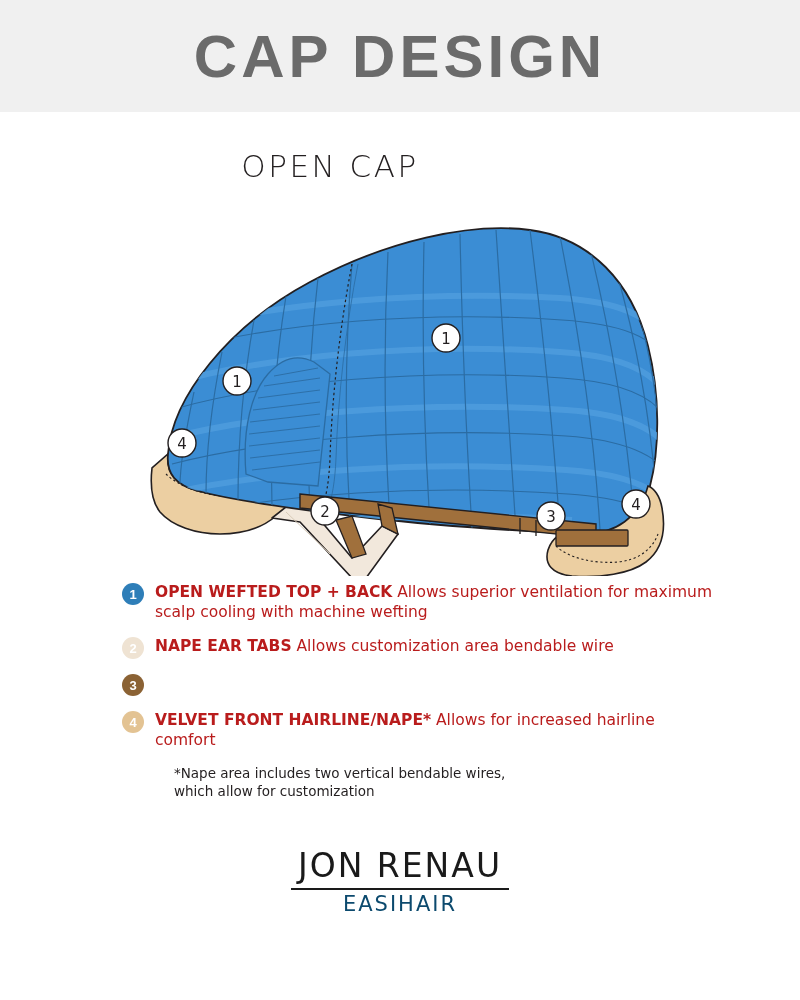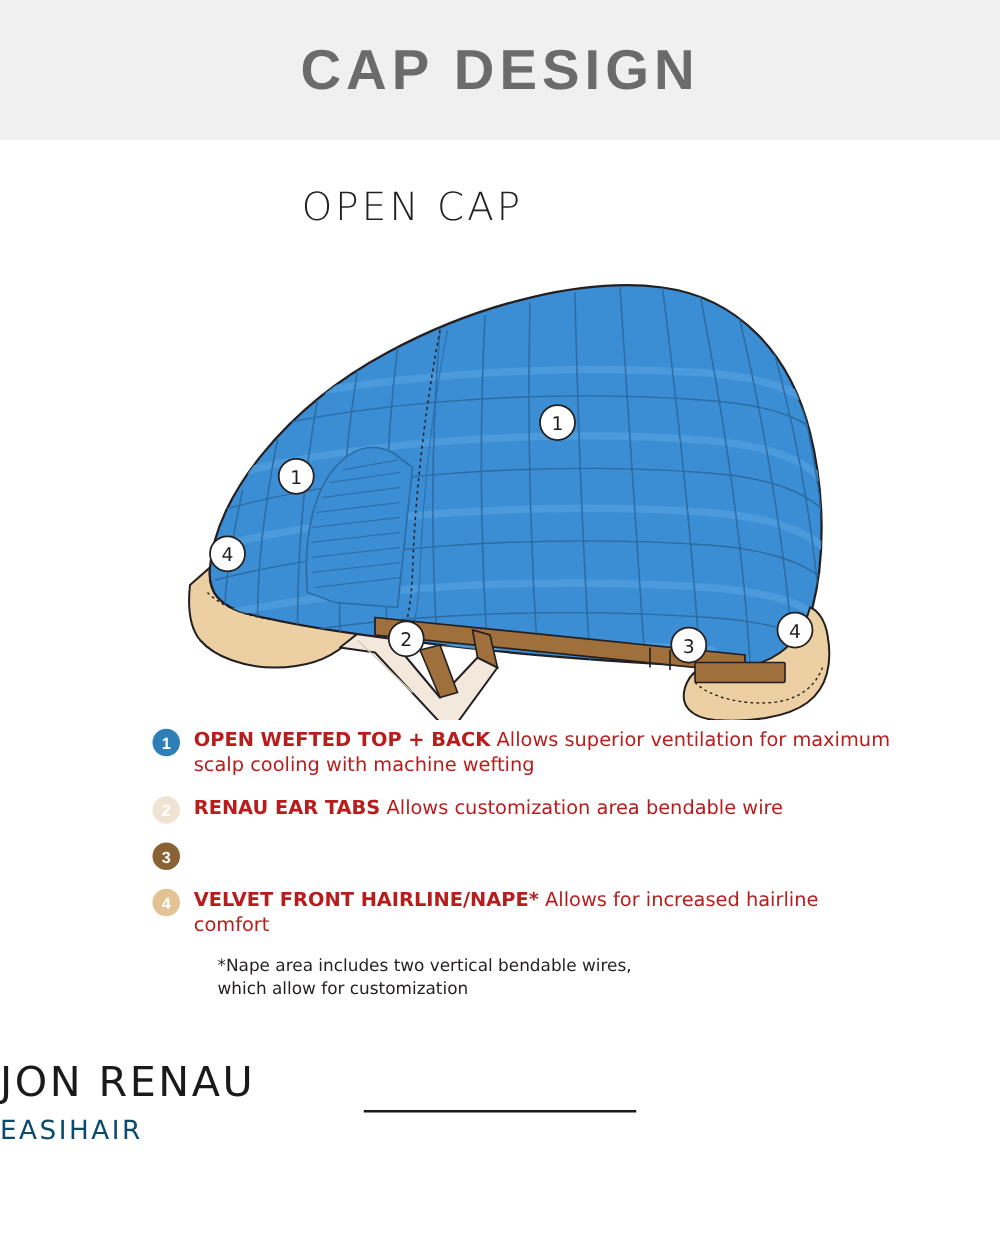--- a/index.html
+++ b/index.html
@@ -19,21 +19,21 @@
   .header-band {
     width: 800px;
     height: 112px;
     background: #f0f0f0;
     display: flex;
     align-items: center;
     justify-content: center;
     box-sizing: border-box;
   }
   .header-title {
-    font-size: 45px;
+    font-size: 60px;
     font-weight: bold;
     letter-spacing: 4px;
     color: #6b6b6b;
     font-family: "Liberation Sans", sans-serif;
   }
 
   
   .subtitle-wrap {
     width: 660px;
     text-align: center;
@@ -102,20 +102,21 @@
     font-size: 13.5px;
     line-height: 18px;
     color: #231f20;
     font-family: "DejaVu Sans", sans-serif;
     white-space: pre-line;
   }
 
   
   .brand {
     width: 800px;
+    text-align: center;
     margin-top: 46px;
   }
   .brand-top {
     font-size: 33px;
     letter-spacing: 2px;
     color: #1a1a1a;
     font-family: "DejaVu Sans", sans-serif;
     font-weight: 400;
   }
   .brand-rule {
@@ -273,21 +274,21 @@
 
 <div class="legend">
 
   <div class="legend-row">
     <div class="badge" style="background: rgb(46, 126, 184);">1</div>
     <div class="legend-text"><span class="lbl">OPEN WEFTED TOP + BACK</span><span> Allows superior ventilation for maximum scalp cooling with machine wefting</span></div>
   </div>
 
   <div class="legend-row">
     <div class="badge" style="background: rgb(239, 227, 211); color: rgb(255, 255, 255);">2</div>
-    <div class="legend-text"><span class="lbl">RENAU EAR TABS</span><span> Allows customization area bendable wire</span></div>
+    <div class="legend-text"><span class="lbl">NAPE EAR TABS</span><span> Allows customization area bendable wire</span></div>
   </div>
 
   <div class="legend-row">
     <div class="badge" style="background: rgb(139, 98, 52);">3</div>
   </div>
 
   <div class="legend-row">
     <div class="badge" style="background: rgb(227, 195, 147); color: rgb(255, 255, 255);">4</div>
     <div class="legend-text"><span class="lbl">VELVET FRONT HAIRLINE/NAPE*</span><span> Allows for increased hairline comfort</span></div>
   </div>

